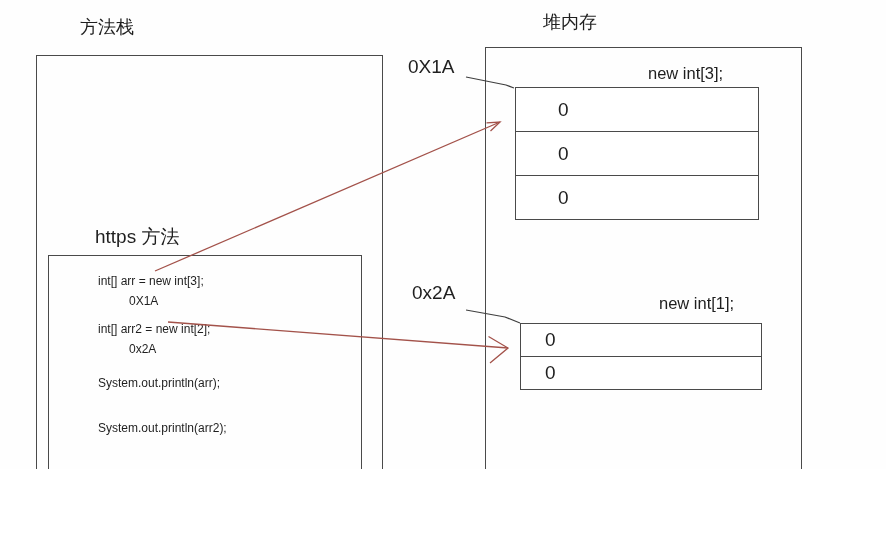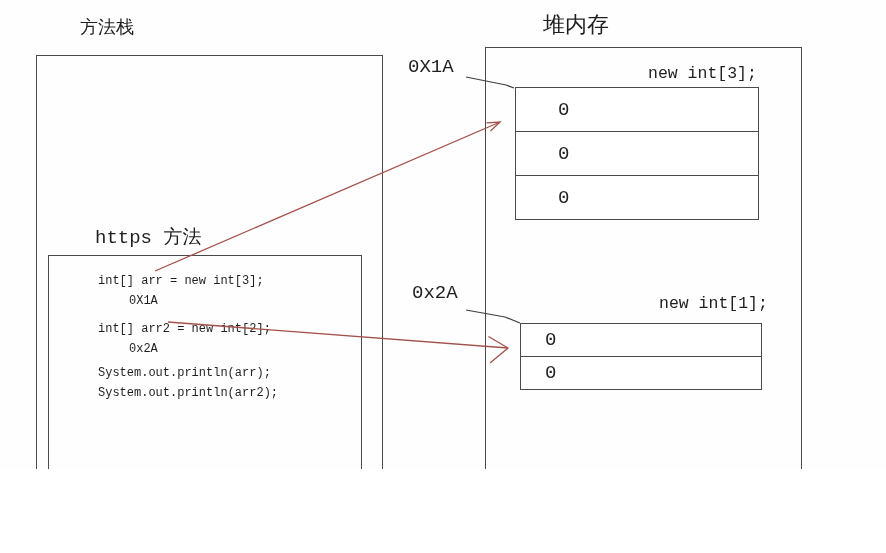--- a/index.html
+++ b/index.html
@@ -1,21 +1,21 @@
 <!DOCTYPE html>
 <html><head>
 <meta charset="utf-8">
 <style>
   html, body { margin: 0; padding: 0; background: #ffffff; }
   #canvas {
     position: relative;
     width: 886px;
     height: 469px;
     background: #fefefe;
-    font-family: Liberation Mono, monospace;
+    font-family: Liberation Sans, sans-serif;
     color: #1f1f1f;
     overflow: hidden;
   }
   .label { position: absolute; white-space: nowrap; }
   .box {
     position: absolute;
     border: 1.5px solid #4a4a4a;
     box-sizing: border-box;
     background: transparent;
   }
@@ -23,25 +23,25 @@
   
   .stack-title { left: 80px; top: 15px; font-size: 18px; }
   .stack-box  { left: 36px; top: 55px; width: 347px; height: 451px; }
   .main-label { left: 95px; top: 224px; font-size: 19px; }
   .main-box   { left: 48px; top: 255px; width: 314px; height: 233px; }
 
   .code { padding: 15px 0 0 49px; font-size: 12px; }
   .code-line { line-height: 20px; white-space: nowrap; }
   .code-line.indent { padding-left: 31px; }
   .code-line.gap8  { margin-top: 8px; }
-  .code-line.gap3  { margin-top: 4px; }
-  .code-line.gap25 { }
+  .code-line.gap3  { margin-top: 14px; }
+  .code-line.gap25 { margin-top: 25px; }
 
   
-  .heap-title { left: 543px; top: 10px; font-size: 22px; }
+  .heap-title { left: 543px; top: 10px; font-size: 18px; }
   .heap-box   { left: 485px; top: 47px; width: 317px; height: 459px; }
 
   .addr { font-size: 19px; }
   .addr1 { left: 408px; top: 56px; }
   .addr2 { left: 412px; top: 282px; }
 
   .type-label { font-size: 16.5px; text-align: right; }
   .type1 { left: 648px; top: 64px; }
   .type2 { left: 659px; top: 294px; }
 

